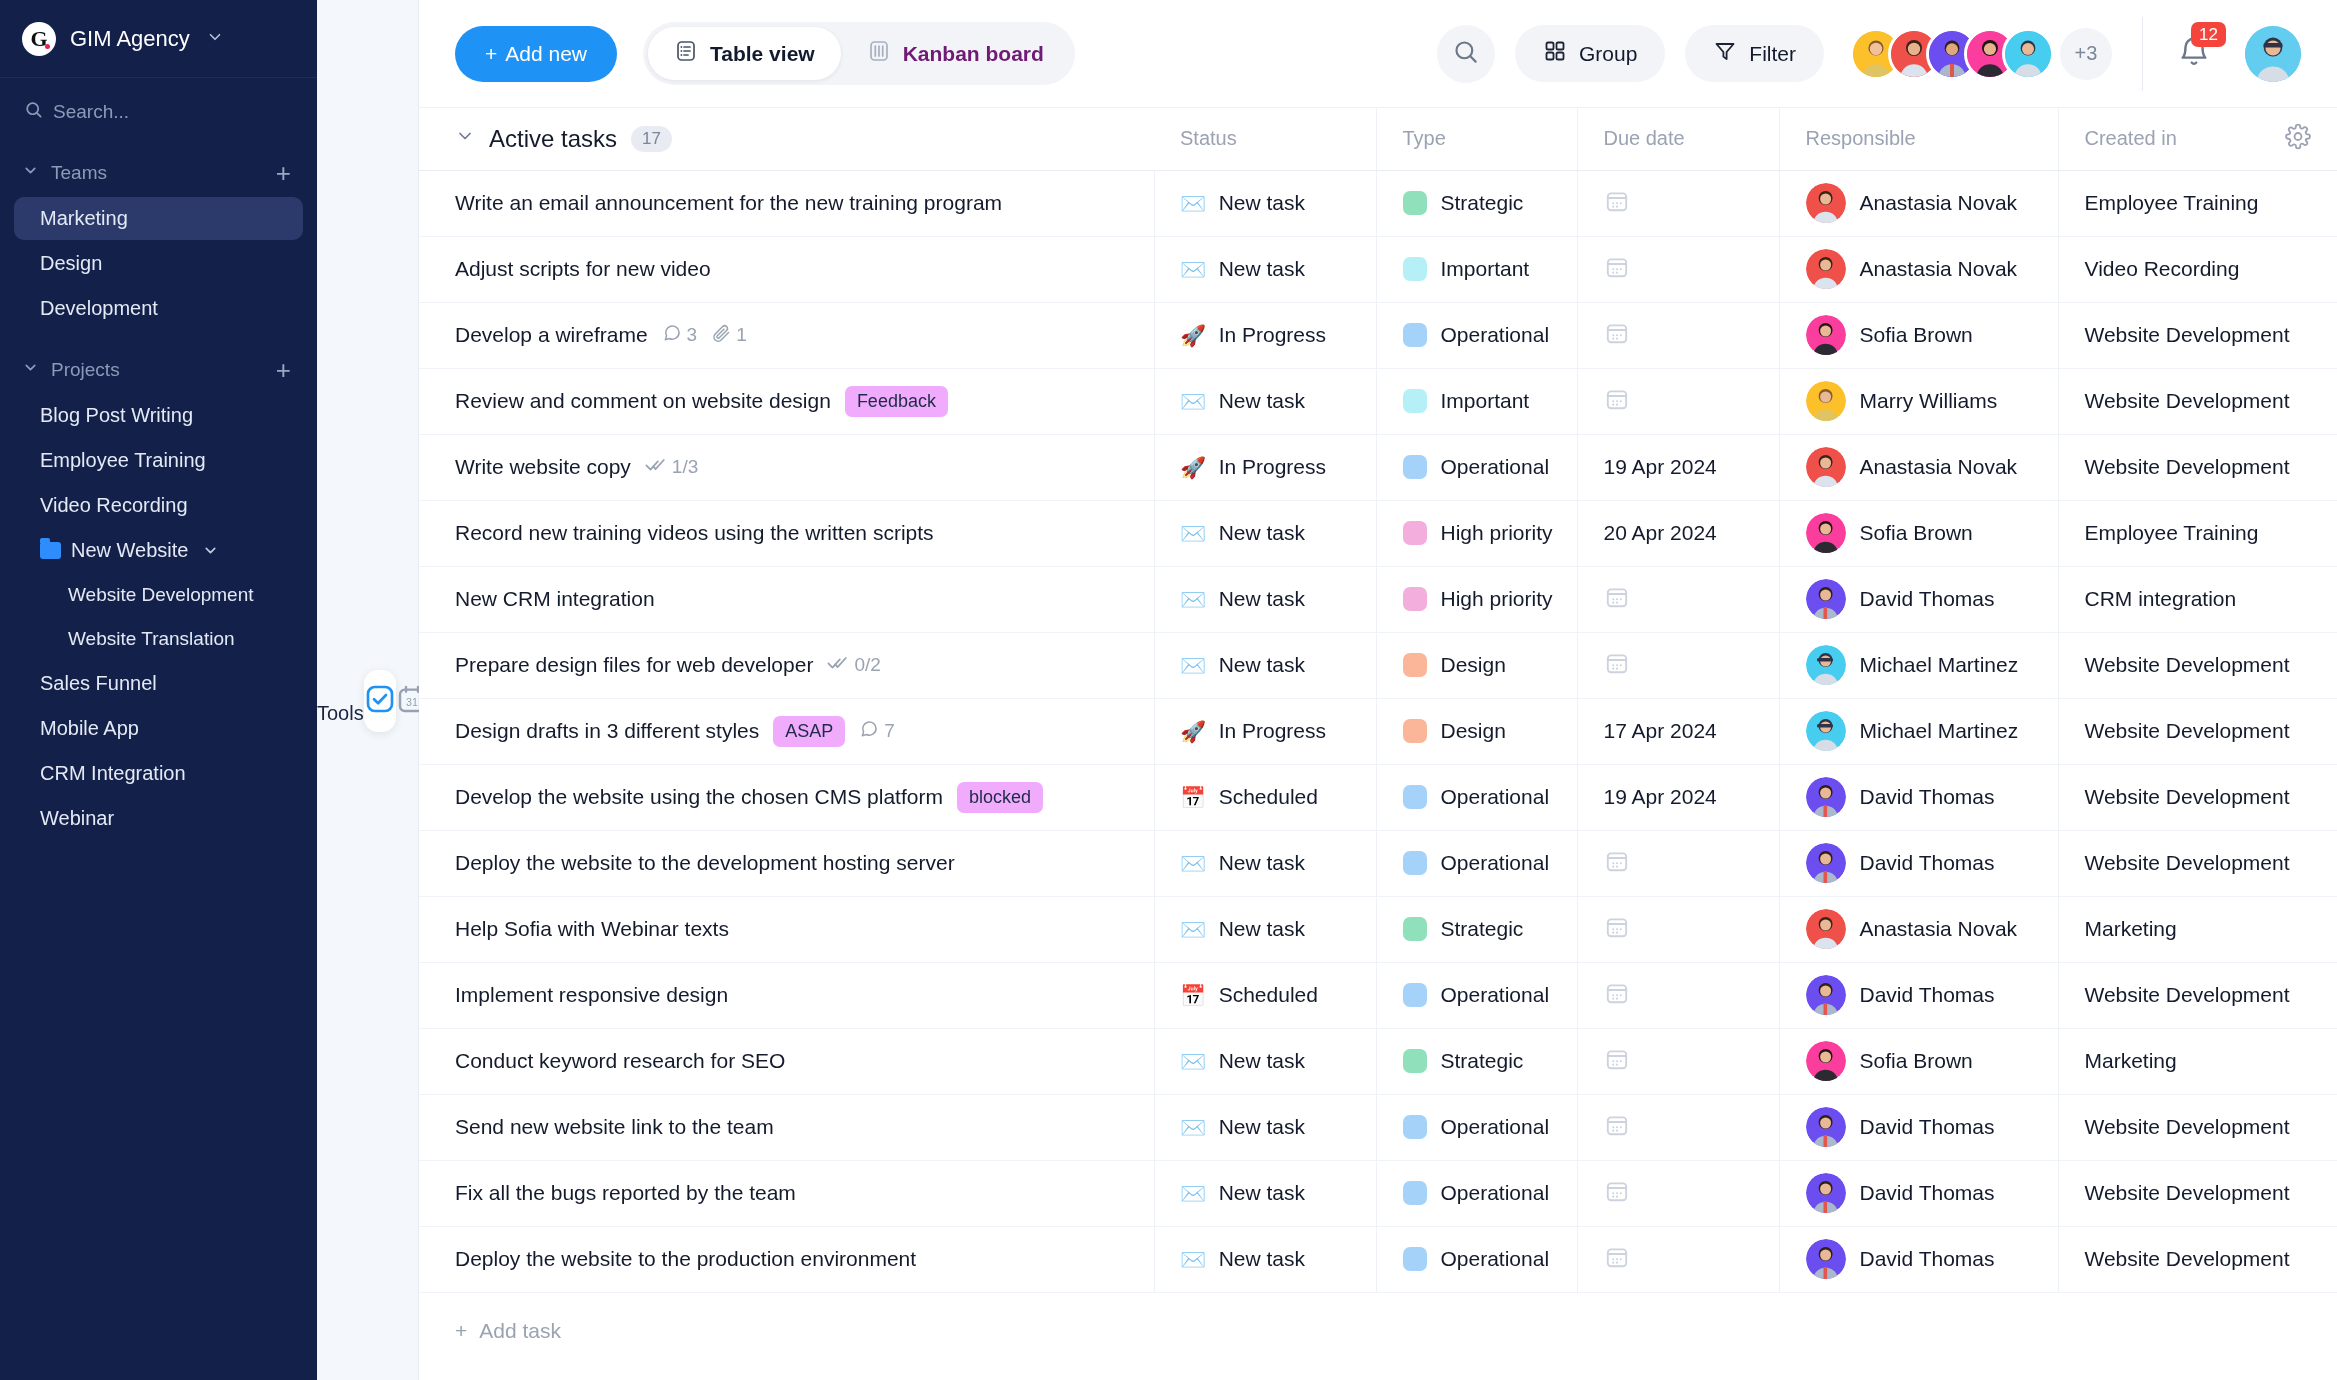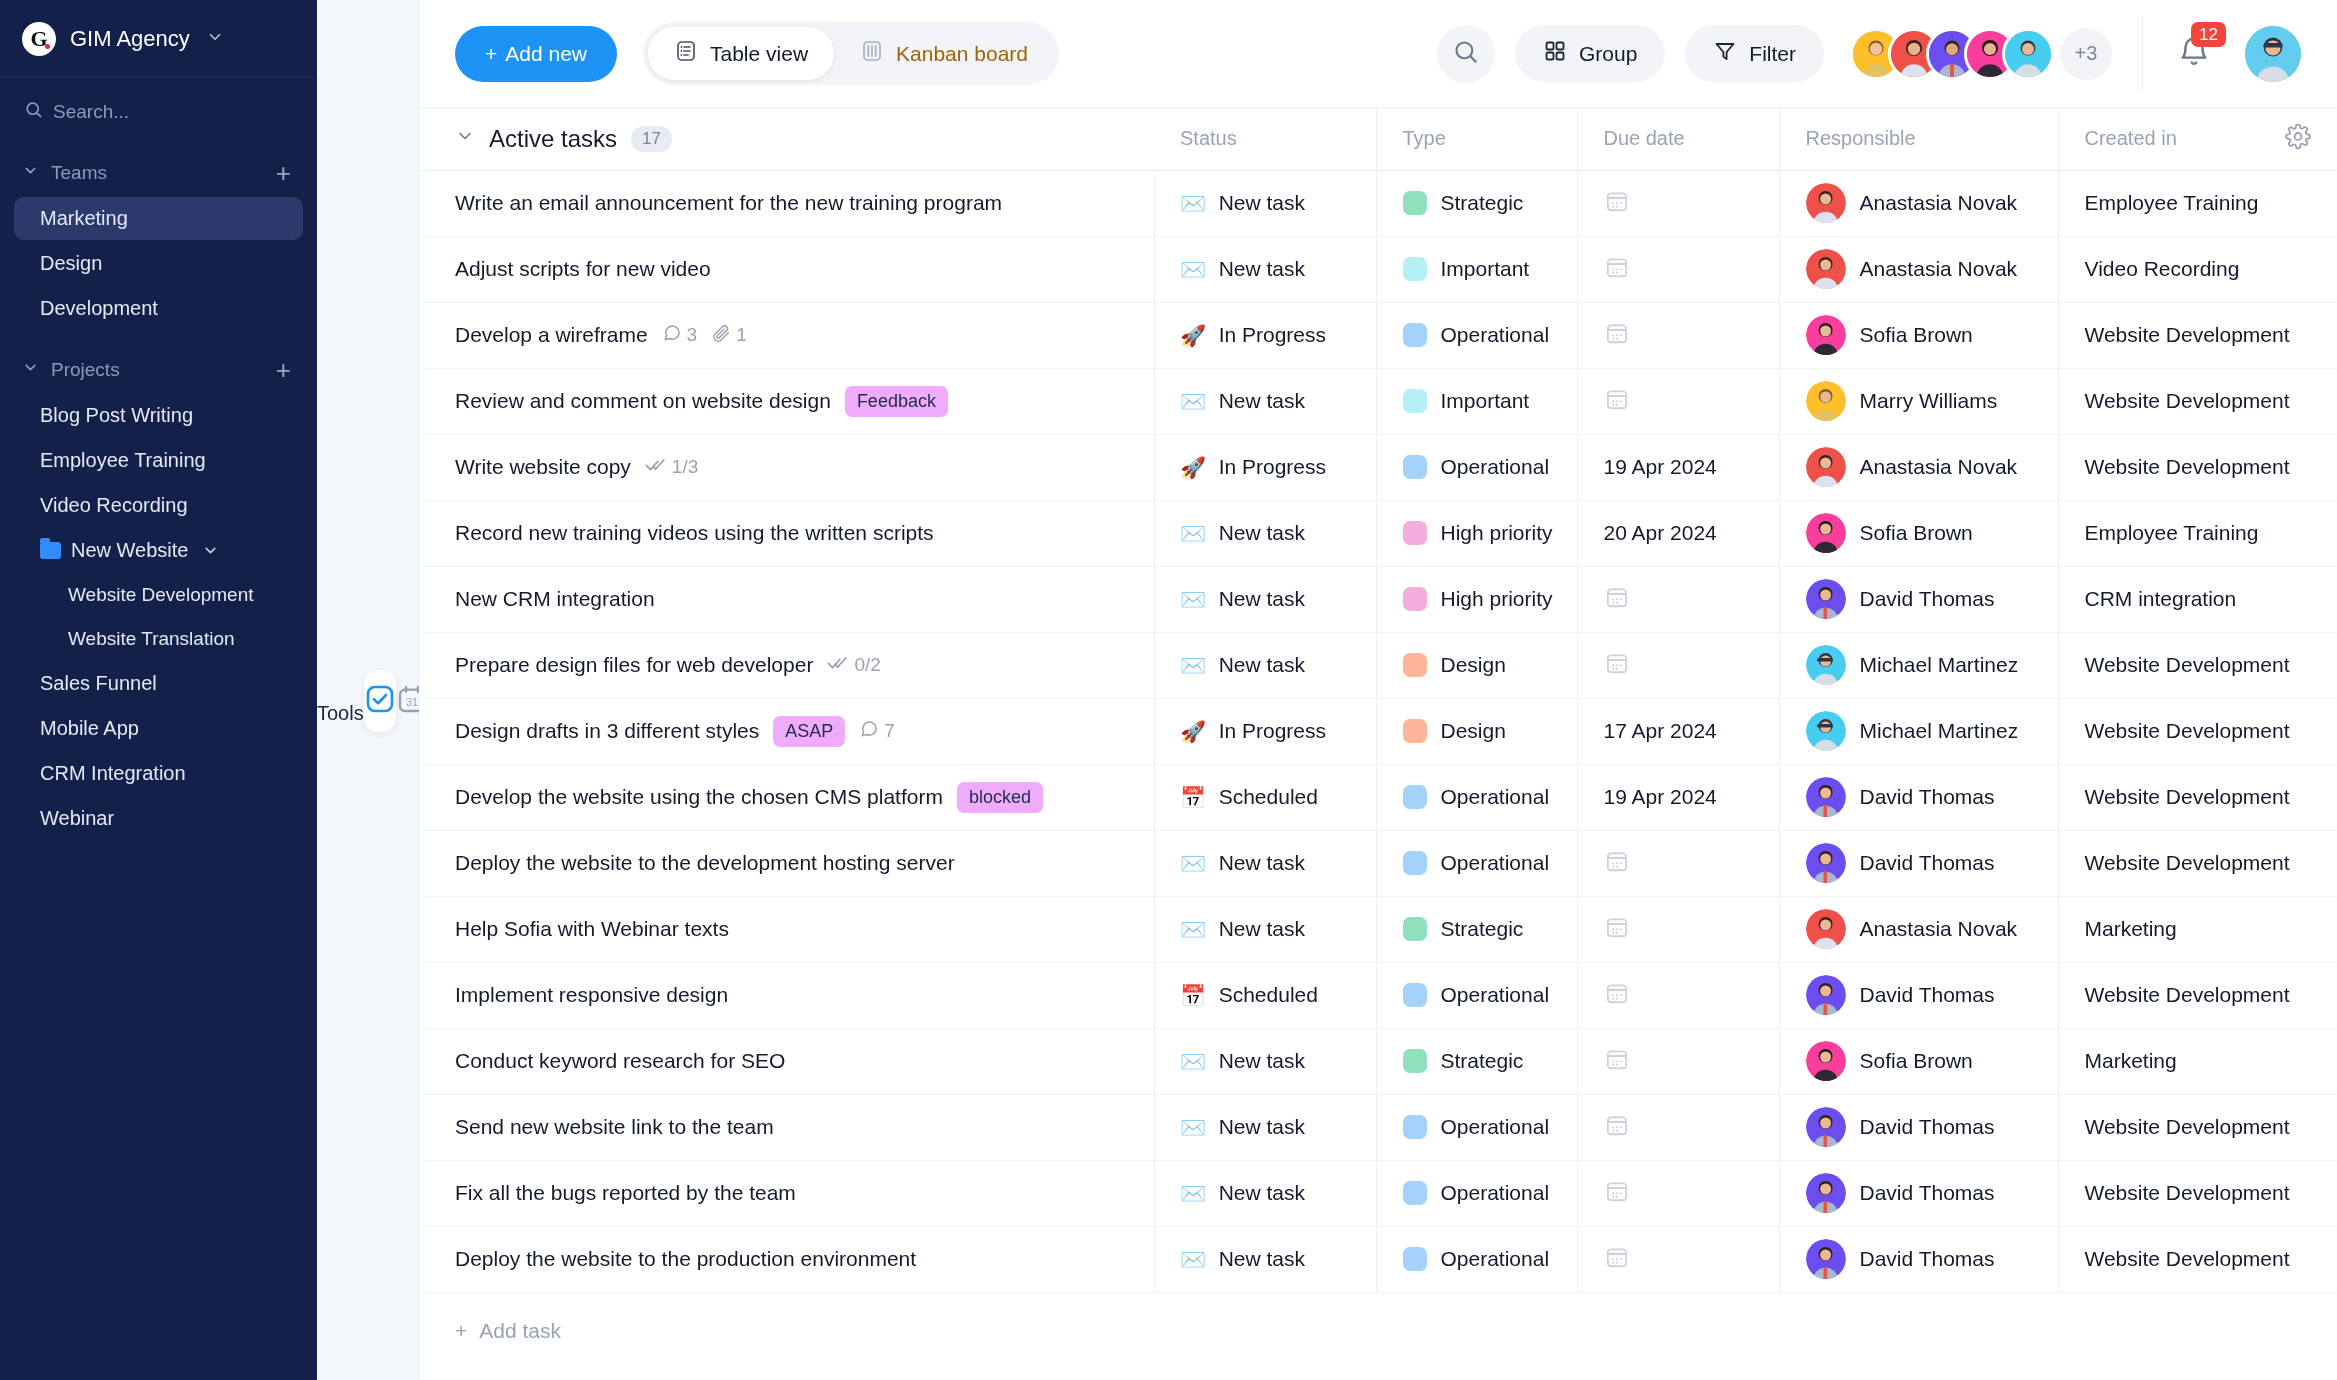--- a/index.html
+++ b/index.html
@@ -99,26 +99,26 @@
     padding: 0 0 0 36px; background: #fff; border-bottom: 1px solid #edf1f6;
   }
   .btn-add {
     background: #1f93f5; color: #fff; border: none; border-radius: 999px;
     font-size: 21px; padding: 16px 30px; cursor: pointer;
     display: inline-flex; align-items: center; gap: 8px;
     font-family: "Liberation Sans", sans-serif;
   }
   .viewtabs {
     display: inline-flex; align-items: center; background: #f2f4f8;
-    border-radius: 999px; margin-left: 26px; padding: 5px;
+    border-radius: 999px; margin-left: 26px; padding: 5px; font-weight: bold;
   }
   .vtab {
     display: inline-flex; align-items: center; gap: 12px;
     border-radius: 999px; padding: 12px 26px; font-size: 21px;
-    color: #a16207; cursor: pointer; white-space: nowrap;
+    color: #701a75; cursor: pointer; white-space: nowrap;
   }
   .vtab.active { background: #fff; color: #121a2e; box-shadow: 0 1px 4px rgba(20,30,60,.08); }
   .top-right { margin-left: auto; display: flex; align-items: center; }
   .icon-round {
     width: 58px; height: 58px; border-radius: 50%; background: #f2f4f8;
     display: flex; align-items: center; justify-content: center; cursor: pointer;
   }
   .pill {
     display: inline-flex; align-items: center; gap: 12px; background: #f2f4f8;
     border-radius: 999px; padding: 14px 28px; font-size: 21px; color: #121a2e;

